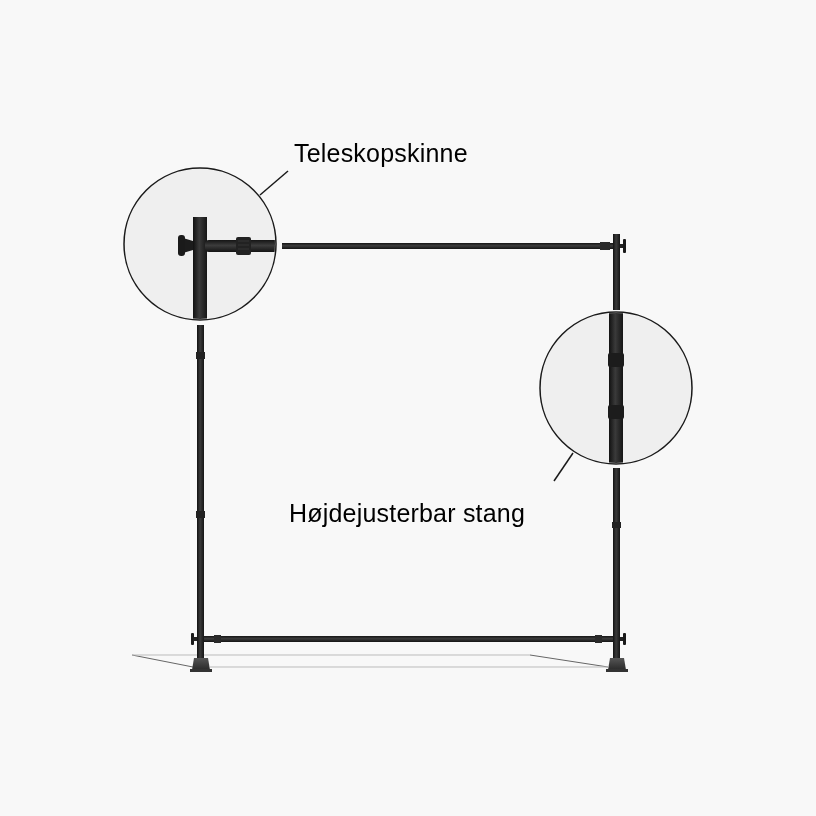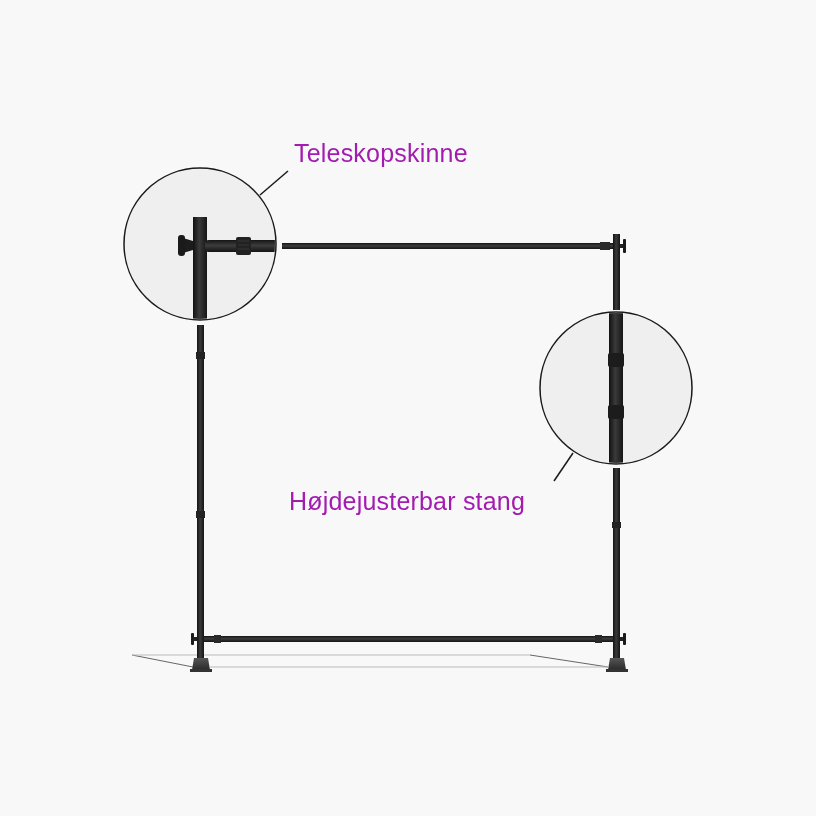--- a/index.html
+++ b/index.html
@@ -5,27 +5,27 @@
   html, body { margin: 0; padding: 0; }
   body {
     width: 816px; height: 816px; overflow: hidden;
     background: #f8f8f8;
     font-family: "Liberation Sans", "DejaVu Sans", sans-serif;
     position: relative;
   }
   .stage { position: absolute; left: 0; top: 0; width: 816px; height: 816px; }
   .label {
     position: absolute;
-    color: #a21caf;
+    color: #000000;
     font-size: 25px;
     letter-spacing: 0.2px;
     white-space: nowrap;
   }
   #label-top { left: 294px; top: 139px; }
-  #label-right { left: 289px; top: 487px; }
+  #label-right { left: 289px; top: 499px; }
   svg { position: absolute; left: 0; top: 0; }
 </style>
 </head>
 <body>
 
 <div class="stage">
 
   <svg width="816" height="816" viewBox="0 0 816 816">
     <defs>
       <linearGradient id="poleGrad" x1="0" x2="1" y1="0" y2="0">

